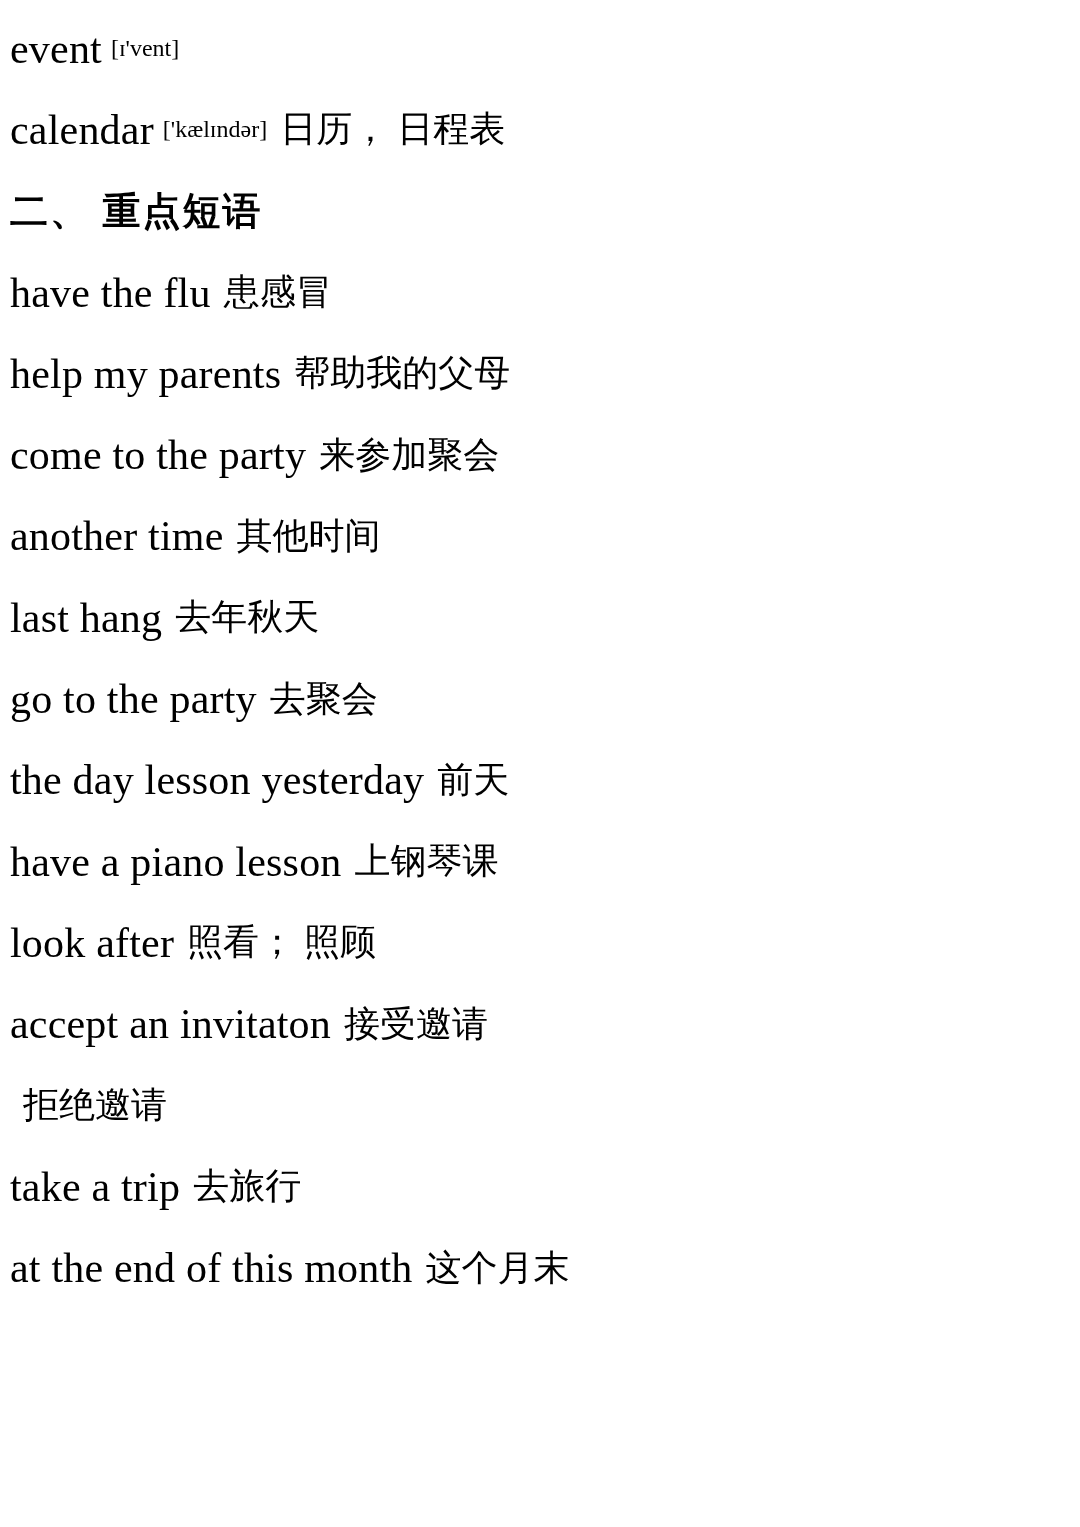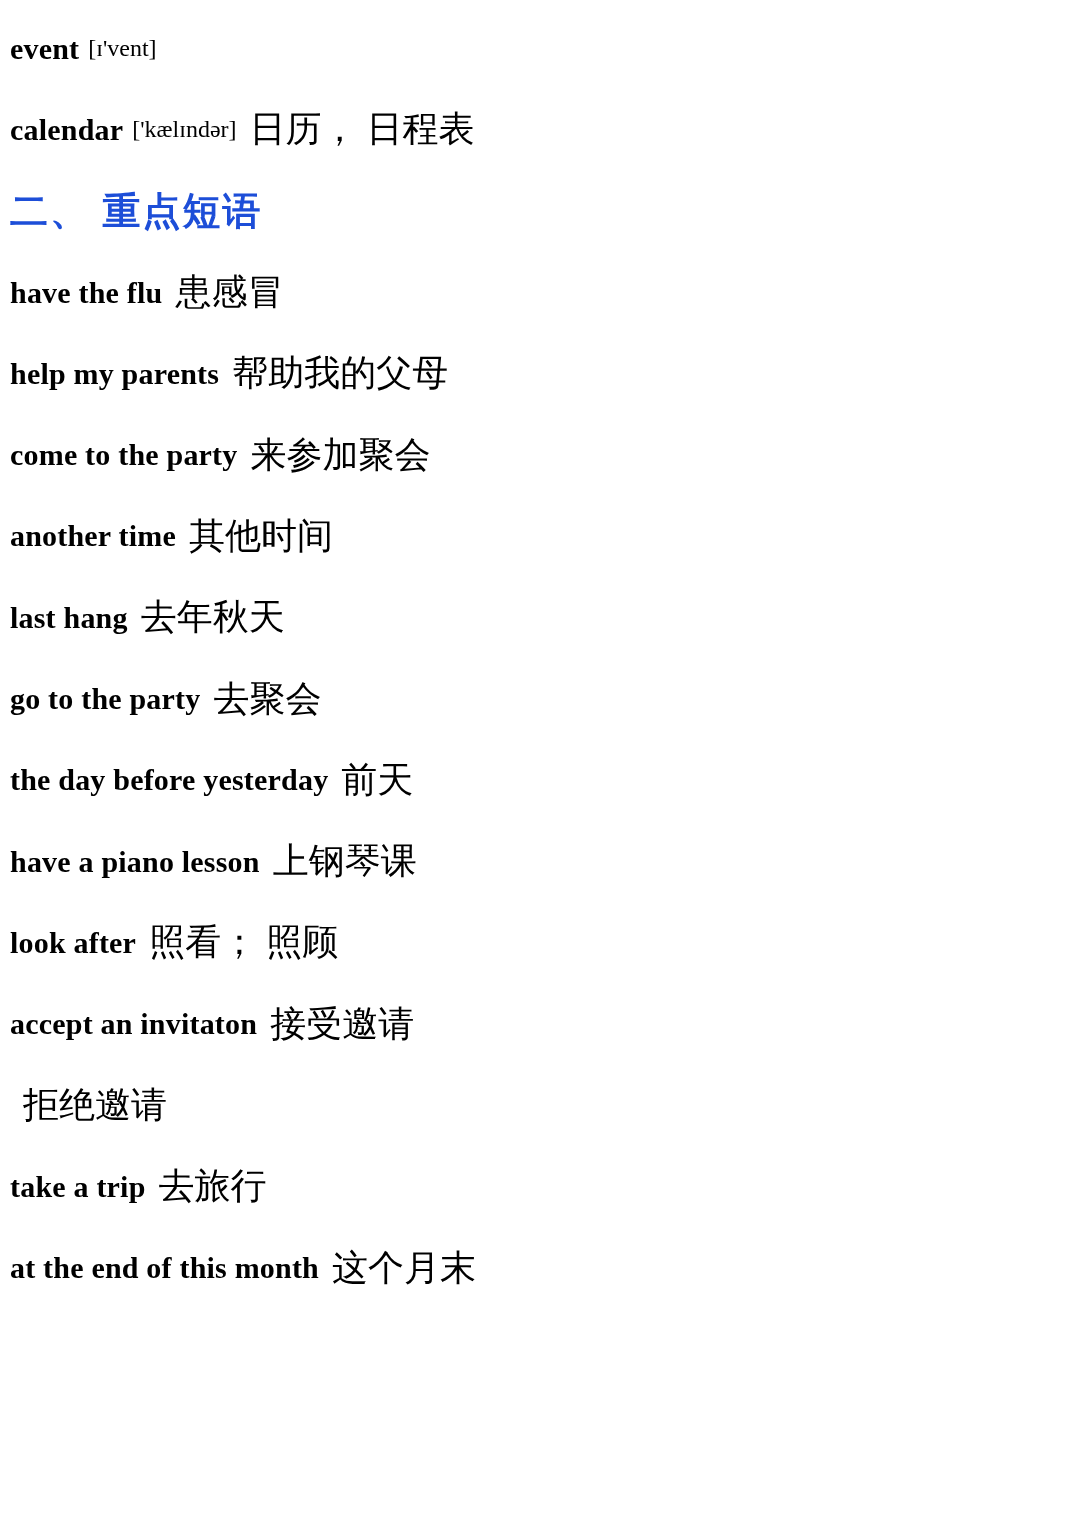--- a/index.html
+++ b/index.html
@@ -14,23 +14,22 @@
     color: #000000;
     overflow: hidden;
   }
   .row {
     height: 81.3px;
     display: flex;
     align-items: center;
     white-space: pre;
   }
   .en {
-    font-size: 30px;
+    font-size: 42px;
     letter-spacing: 0.2px;
-    font-weight: bold;
   }
   .ph {
     font-size: 24px;
     margin-left: 9px;
   }
   .zh {
     font-size: 36px;
     margin-left: 13px;
   }
   .heading {
@@ -50,21 +49,21 @@
     <span class="ph">[ɪ'vent]</span>
   </div>
 
   <div class="row">
     <span class="en">calendar</span>
     <span class="ph">['kælɪndər]</span>
     <span class="zh">日历， 日程表</span>
   </div>
 
   <div class="row">
-    <span class="heading" style="color: #1d4ed8;">二、 重点短语</span>
+    <span class="heading" style="color: #000000;">二、 重点短语</span>
   </div>
 
   <div class="row">
     <span class="en">have the flu</span>
     <span class="zh">患感冒</span>
   </div>
 
   <div class="row">
     <span class="en">help my parents</span>
     <span class="zh">帮助我的父母</span>
@@ -86,21 +85,21 @@
   </div>
 
   <div class="row">
     <span class="en">go to the party</span>
     <span class="zh">去聚会</span>
   </div>
 
 
 
   <div class="row">
-    <span class="en">the day before yesterday</span>
+    <span class="en">the day lesson yesterday</span>
     <span class="zh">前天</span>
   </div>
 
   <div class="row">
     <span class="en">have a piano lesson</span>
     <span class="zh">上钢琴课</span>
   </div>
 
   <div class="row">
     <span class="en">look after</span>

